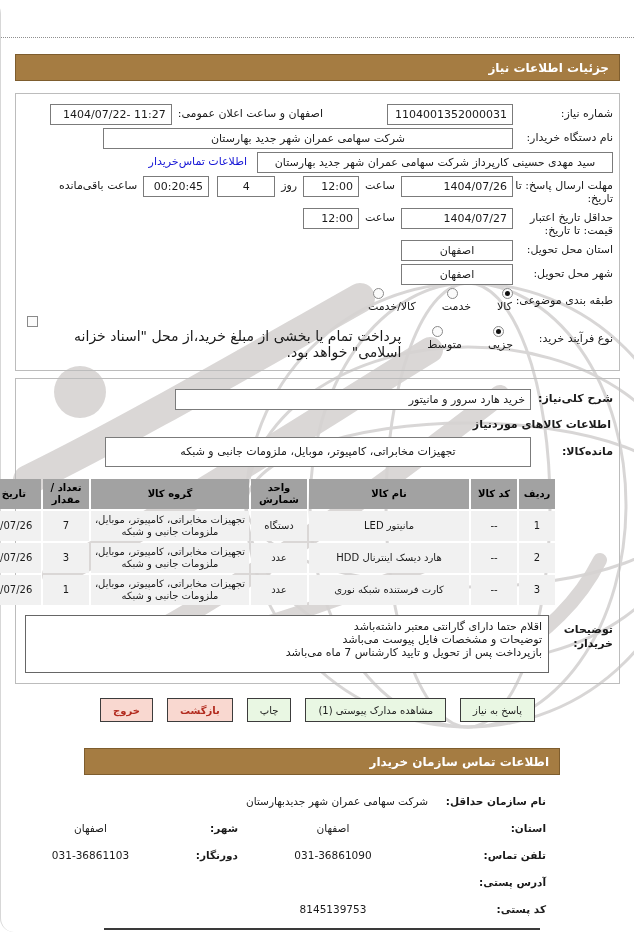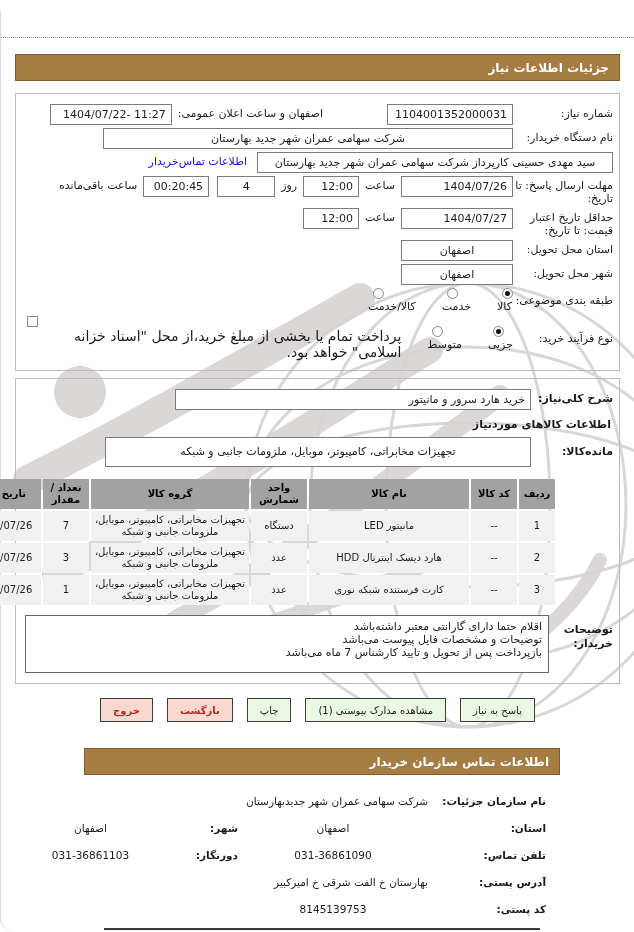--- a/index.html
+++ b/index.html
@@ -263,38 +263,37 @@
       <div class="btn red">بازگشت</div>
       <div class="btn red">خروج</div>
     </div>
 
     <div class="bar bar2">
       <span>اطلاعات تماس سازمان خریدار</span>
     </div>
 
     <div style="margin-top:12px">
       <div class="crow">
-        <div class="cl">نام سازمان جزئیات:</div>
+        <div class="cl">نام سازمان حداقل:</div>
         <div class="cv" style="grid-column:2 / span 3; text-align:right">شرکت سهامی عمران شهر جدیدبهارستان</div>
       </div>
       <div class="crow">
         <div class="cl">استان:</div>
         <div class="cv">اصفهان</div>
         <div class="cl">شهر:</div>
         <div class="cv2">اصفهان</div>
       </div>
       <div class="crow">
         <div class="cl">تلفن تماس:</div>
         <div class="cv num">031-36861090</div>
         <div class="cl">دورنگار:</div>
         <div class="cv2 num">031-36861103</div>
       </div>
       <div class="crow">
         <div class="cl">آدرس پستی:</div>
-        <div class="cv" style="grid-column:2 / span 3; text-align:right">بهارستان خ الفت شرقی خ امیرکبیر</div>
       </div>
       <div class="crow">
         <div class="cl">کد پستی:</div>
         <div class="cv num">8145139753</div>
       </div>
 
       <div class="divider"></div>
 
       <div class="creator-title">اطلاعات ایجاد کننده درخواست:</div>
 

